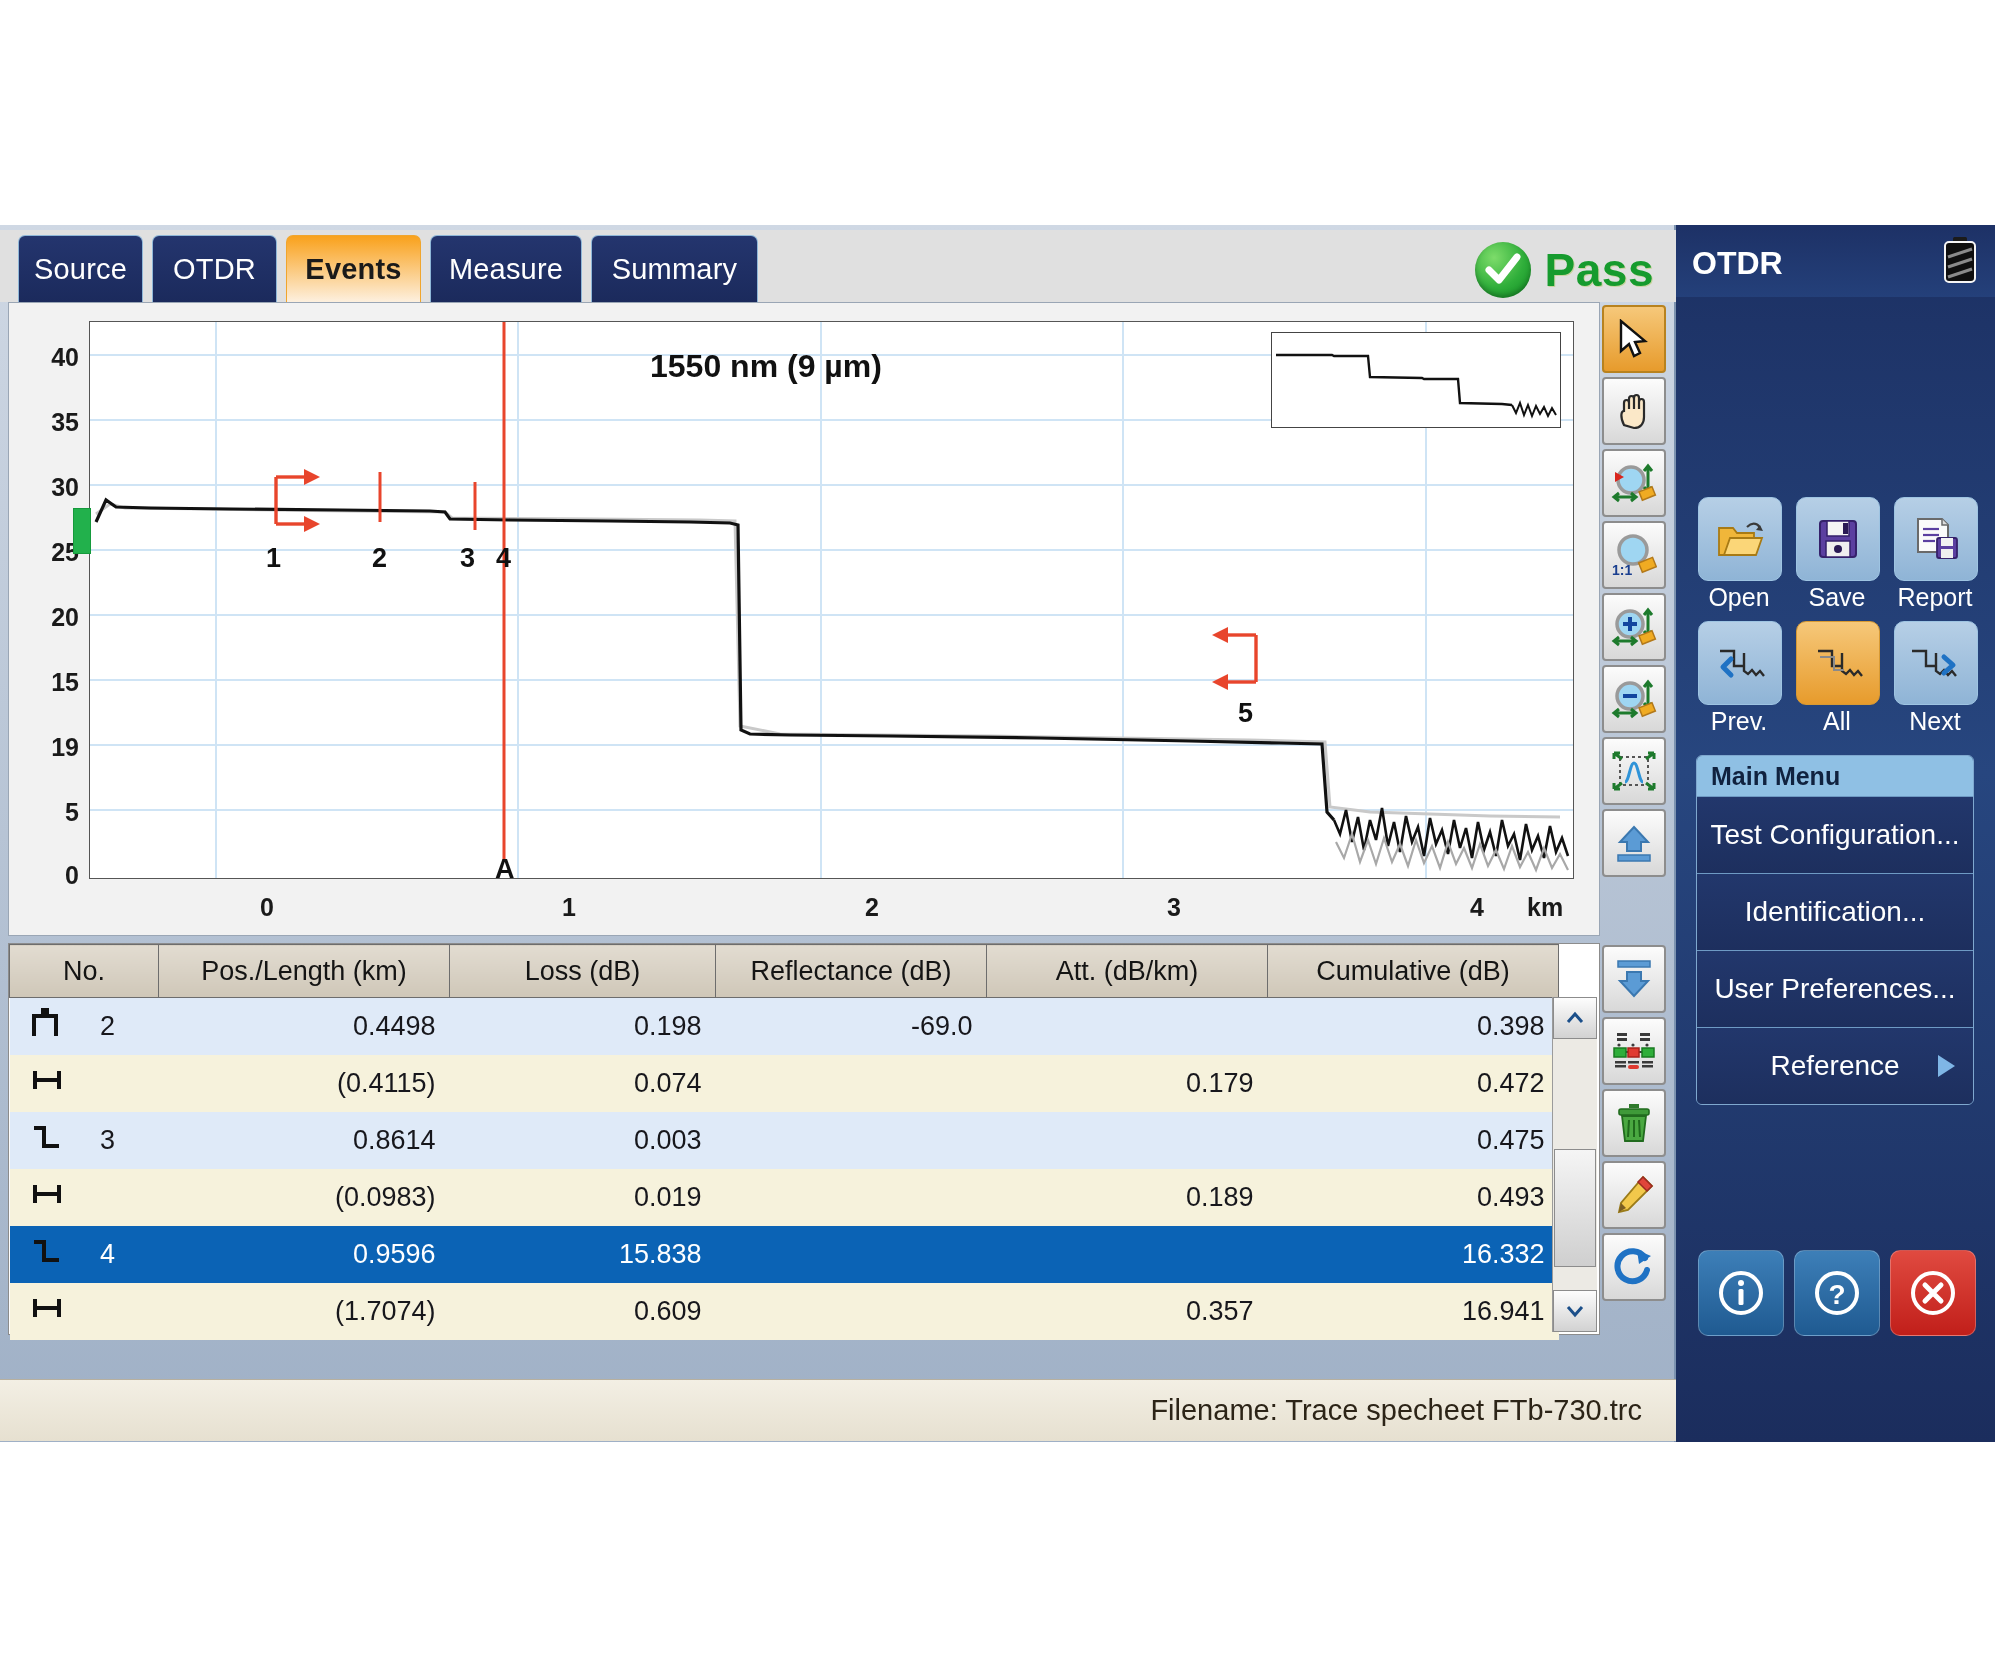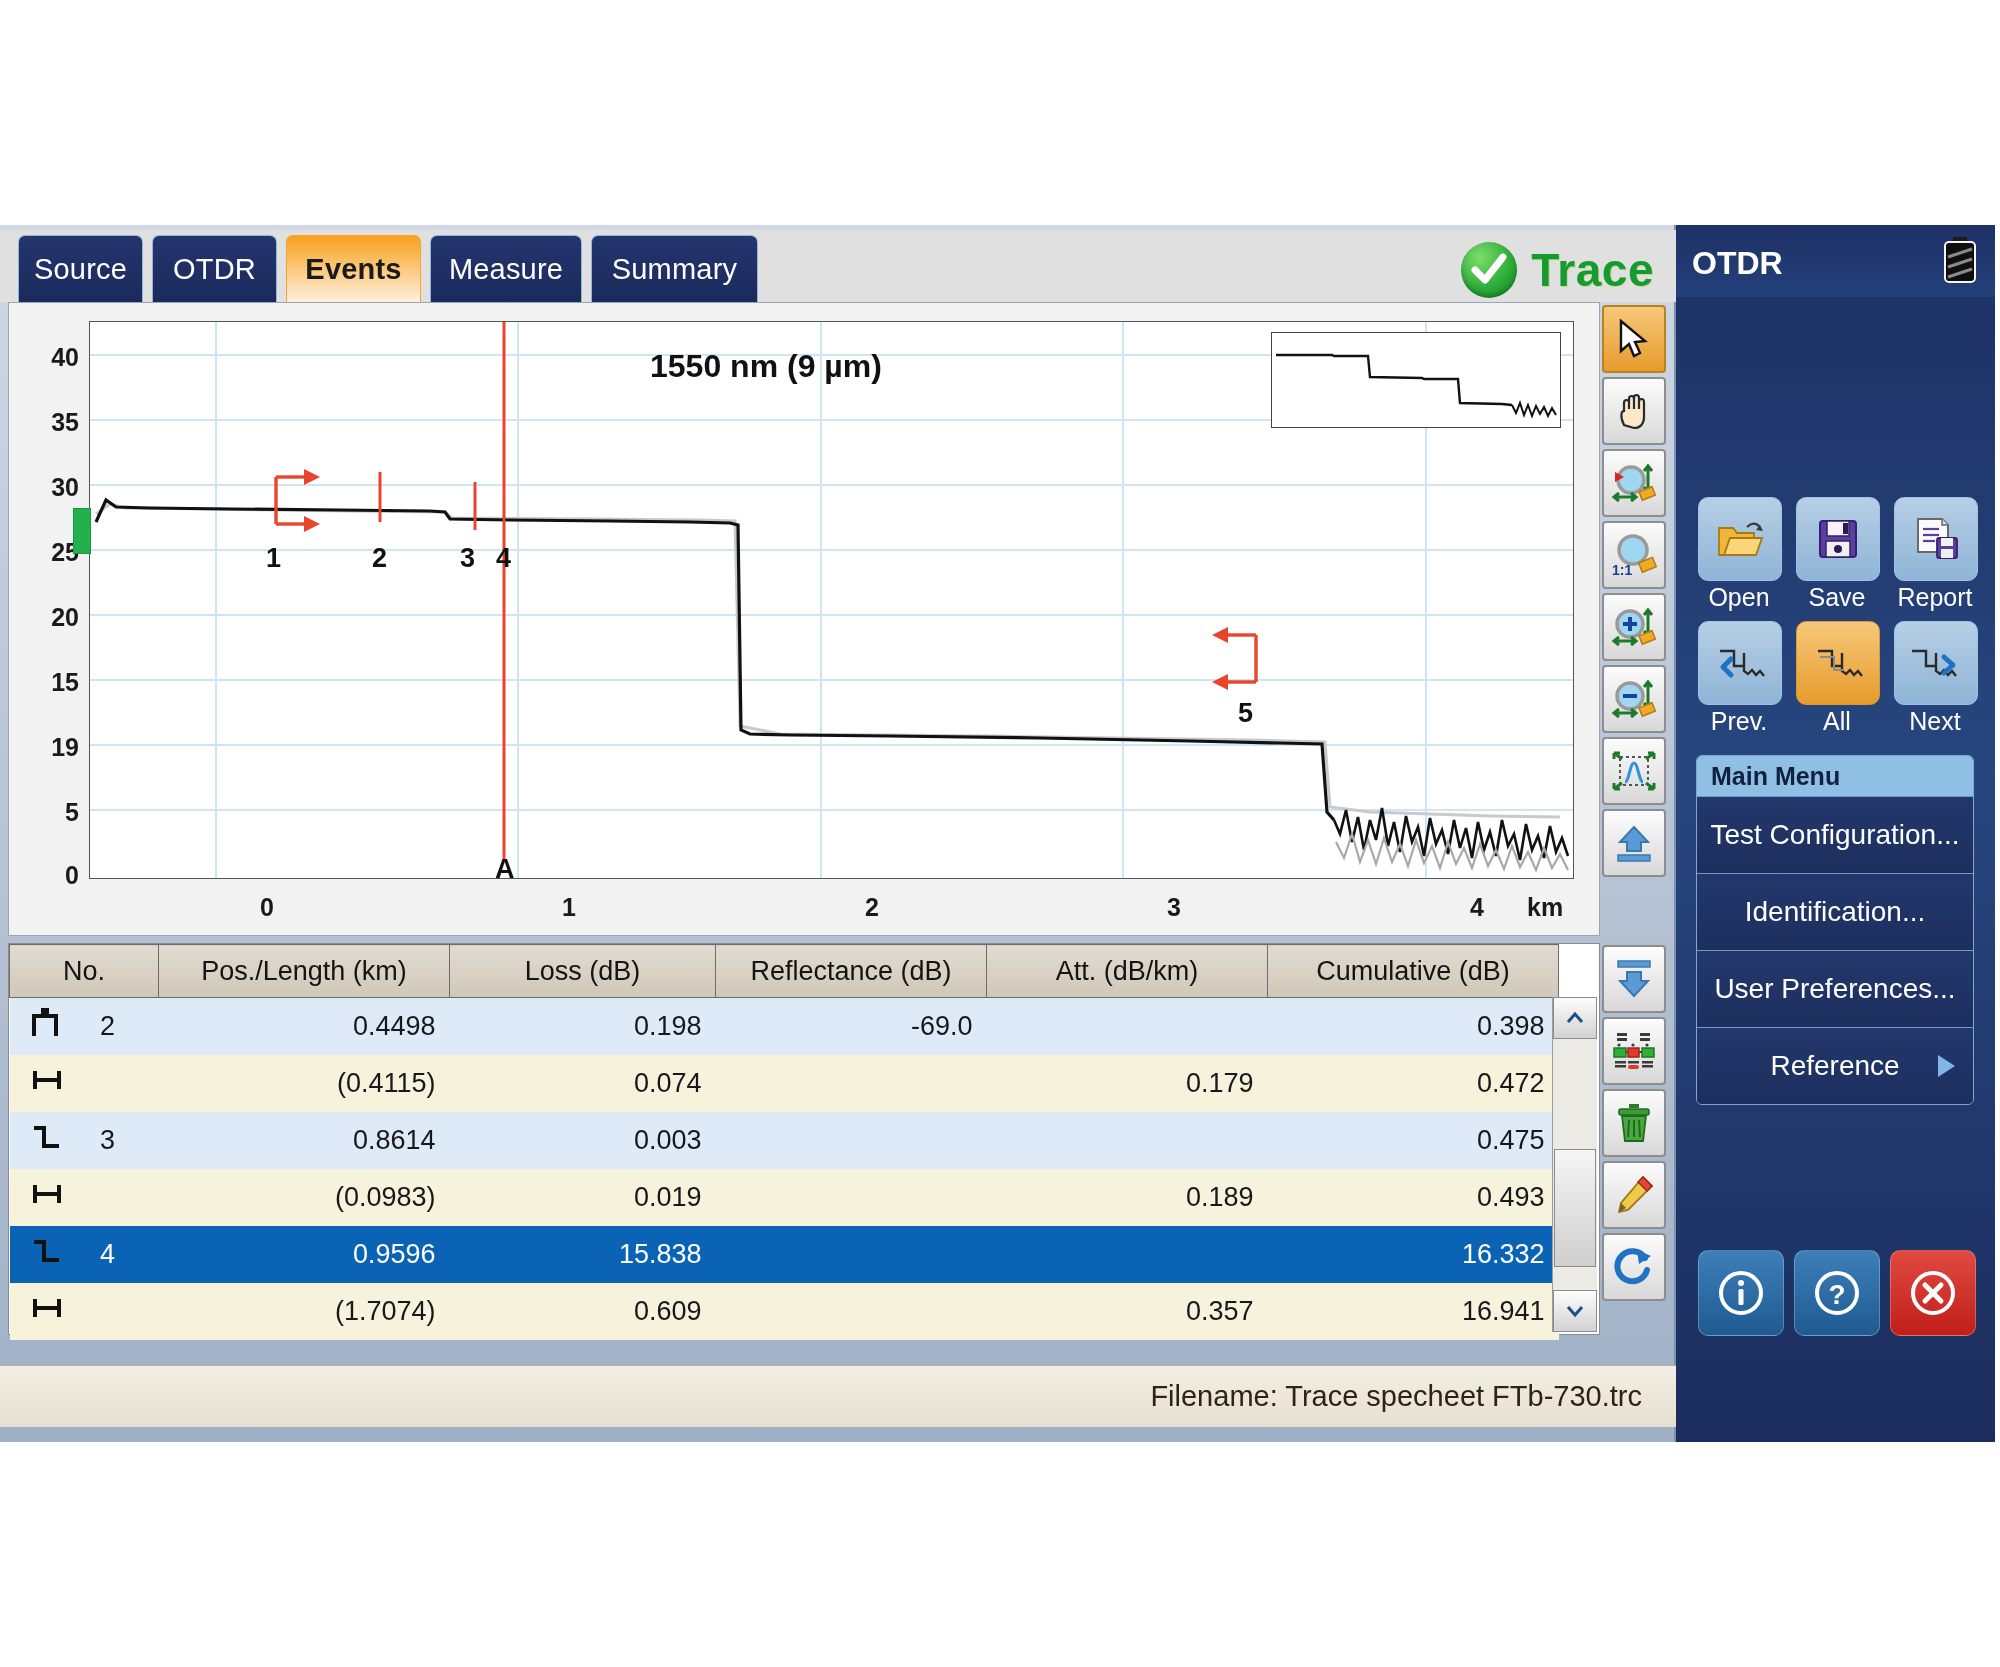--- a/index.html
+++ b/index.html
@@ -88,21 +88,21 @@
     border:1px solid #8c8c8c;box-sizing:border-box;display:flex;align-items:center;
     justify-content:center;cursor:pointer;}
   #sbthumb{position:absolute;left:1px;top:152px;width:42px;height:118px;
     background:linear-gradient(#f5f5f5,#cfcfcf);border:1px solid #8c8c8c;
     box-sizing:border-box;cursor:pointer;}
 
   
   #ttools{position:absolute;left:1602px;top:720px;width:68px;}
 
   
-  #footer{position:absolute;left:0;bottom:15px;width:1676px;height:62px;
+  #footer{position:absolute;left:0;bottom:1px;width:1676px;height:62px;
     background:linear-gradient(#f3efe4,#e6e0d0);border-top:1px solid #b7b0a0;
     display:flex;align-items:center;justify-content:flex-end;box-sizing:border-box;
     padding-right:34px;}
   #filename{font-size:29px;color:#2c2417;}
 
   
   #sidepanel{position:absolute;left:1676px;top:0;width:319px;height:1217px;
     background:linear-gradient(#1c3063 0%,#27467f 45%,#1b2d5d 100%);
     box-sizing:border-box;}
   #sidehead{position:absolute;left:0;top:0;width:319px;height:72px;
@@ -167,21 +167,21 @@
       <div class="tab inactive" style="left:591px;width:167px;">
         <span>Summary</span>
       </div>
 
       <div id="passbadge">
         <div id="passcircle">
           <svg width="40" height="38" viewBox="0 0 40 38">
             <path d="M6 19 L16 29 L34 6" stroke="#ffffff" stroke-width="7" fill="none" stroke-linecap="round" stroke-linejoin="round"></path>
           </svg>
         </div>
-        <div id="passtext">Trace</div>
+        <div id="passtext">Pass</div>
       </div>
     </div>
 
     <div id="graphwrap">
 
       <div class="ylabel" style="top:40px;">40</div>
       <div class="ylabel" style="top:105px;">35</div>
       <div class="ylabel" style="top:170px;">30</div>
       <div class="ylabel" style="top:235px;">25</div>
       <div class="ylabel" style="top:300px;">20</div>

